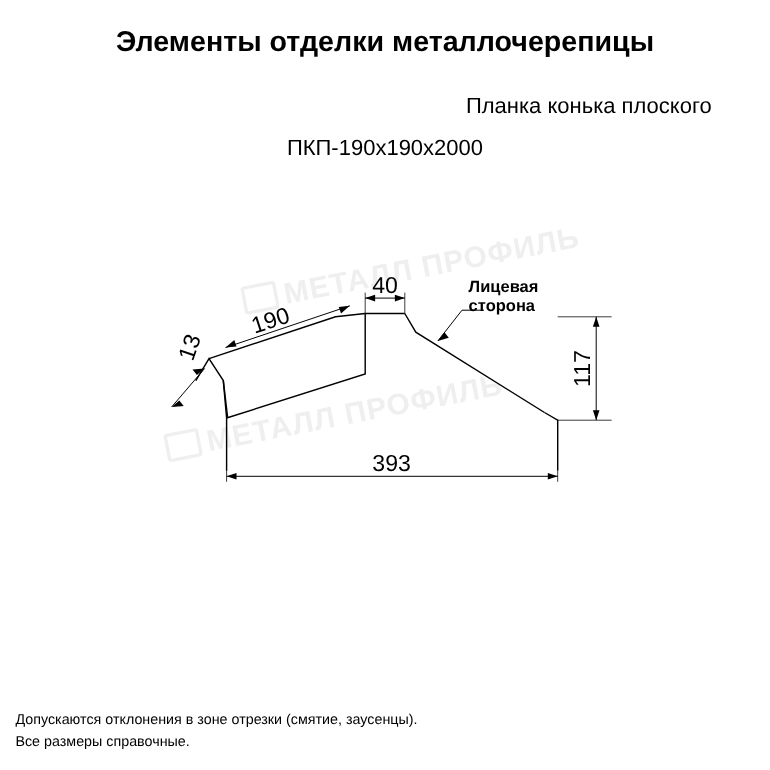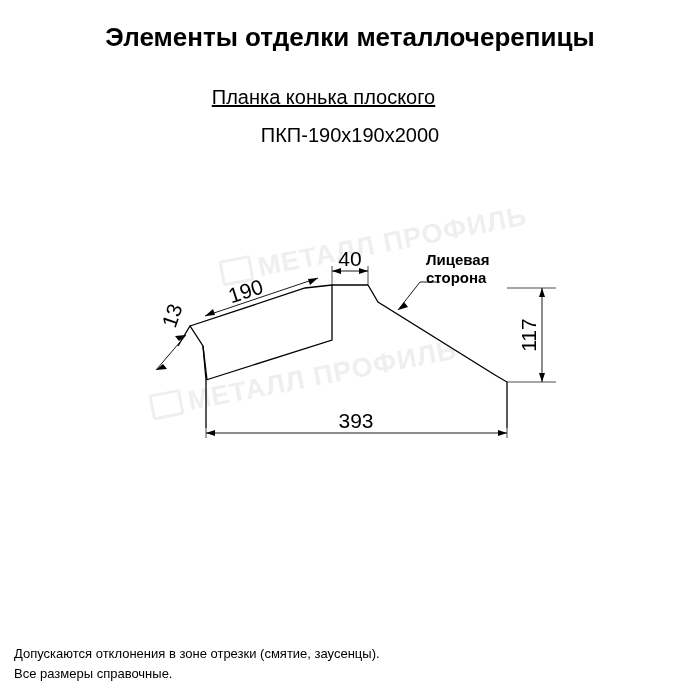--- a/index.html
+++ b/index.html
@@ -29,24 +29,23 @@
     font-size: 26px;
     font-weight: bold;
     letter-spacing: 0px;
     color: #000;
   }
   .title-sub {
     position: absolute;
     top: 86px;
     left: 0;
     width: 647px;
-    text-align: center;
+    text-align: right;
     font-size: 20px;
     color: #000;
-    text-decoration: underline;
   }
   .title-code {
     position: absolute;
     top: 124px;
     left: 0;
     width: 700px;
     text-align: center;
     font-size: 20px;
     color: #000;
   }

